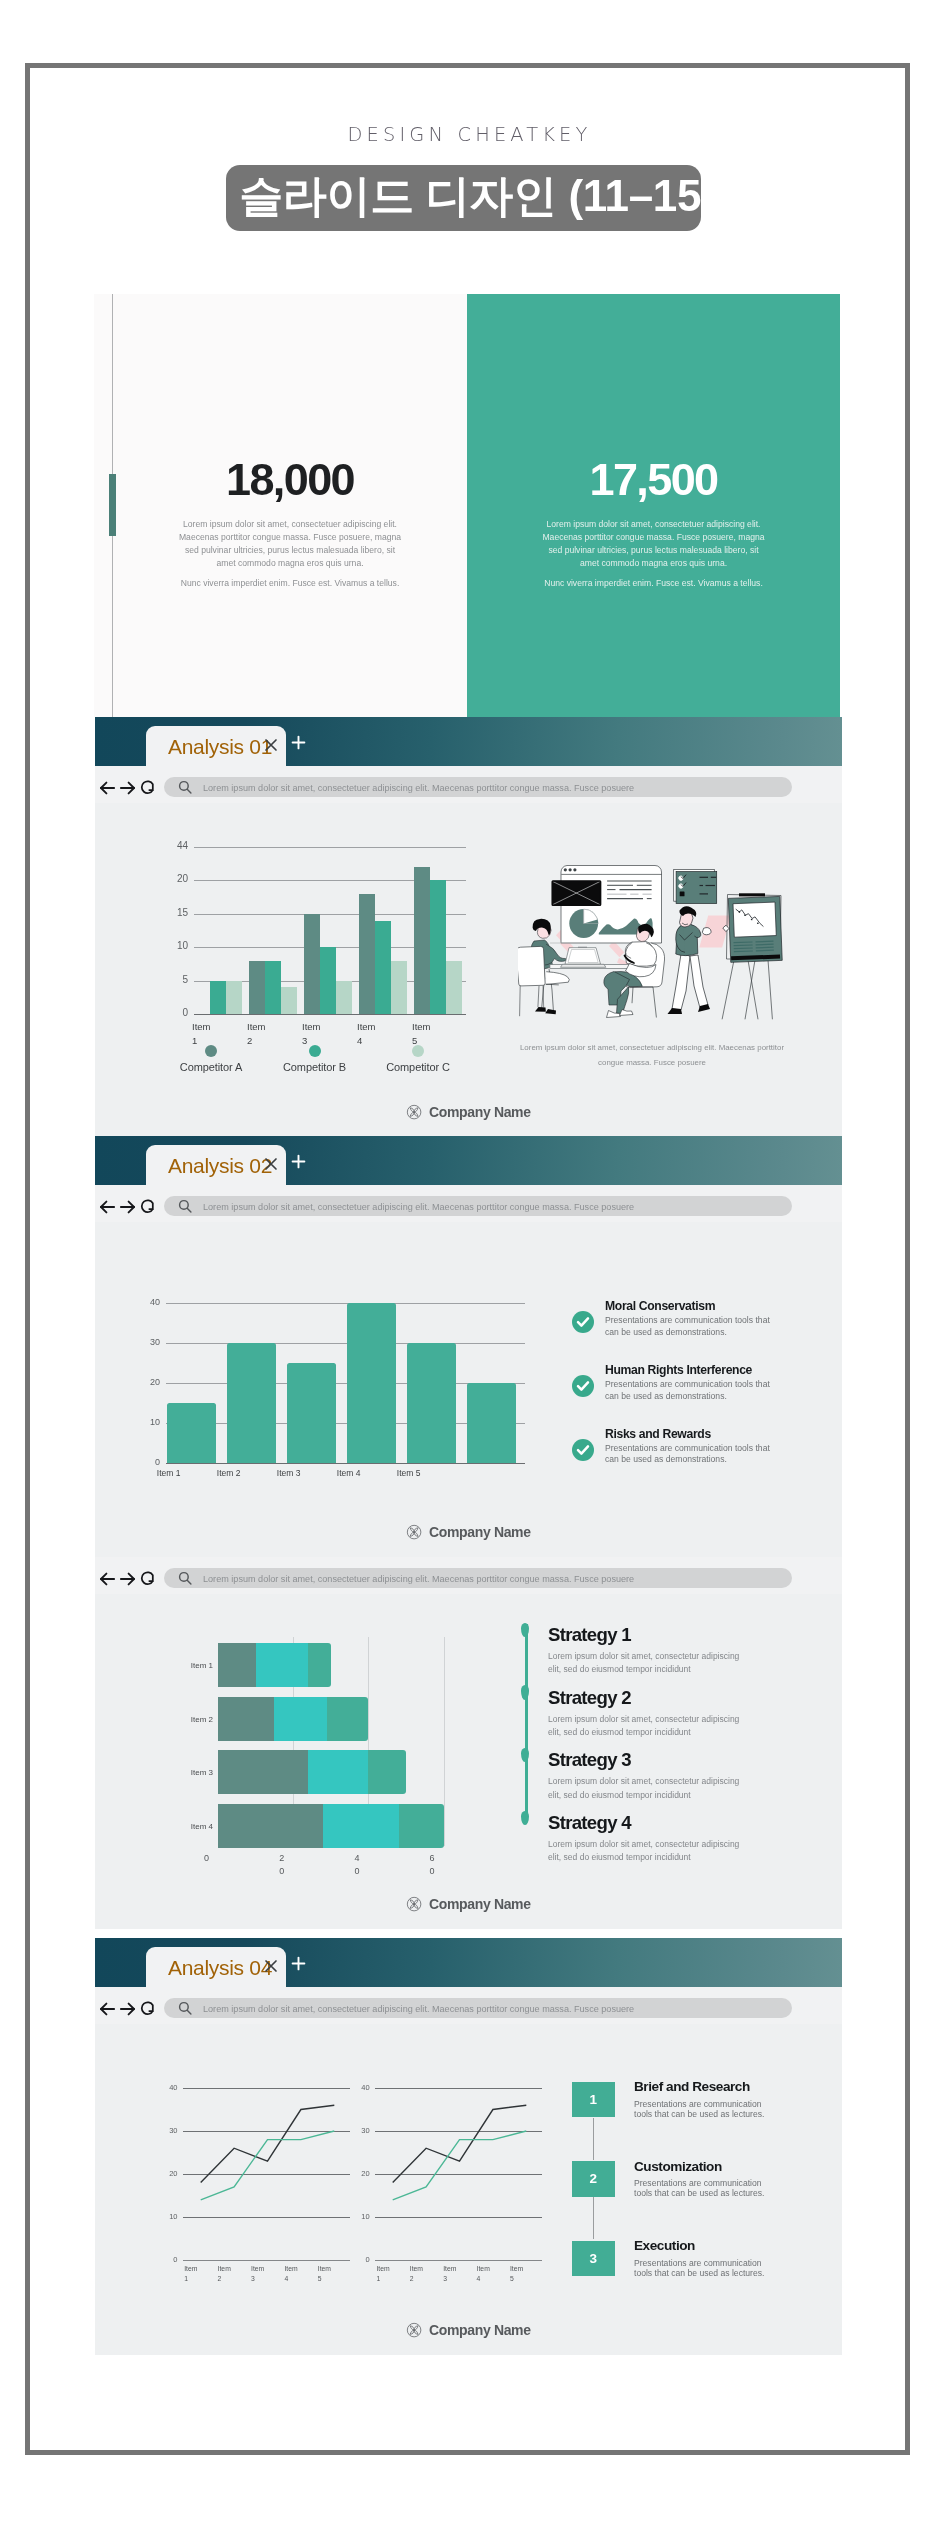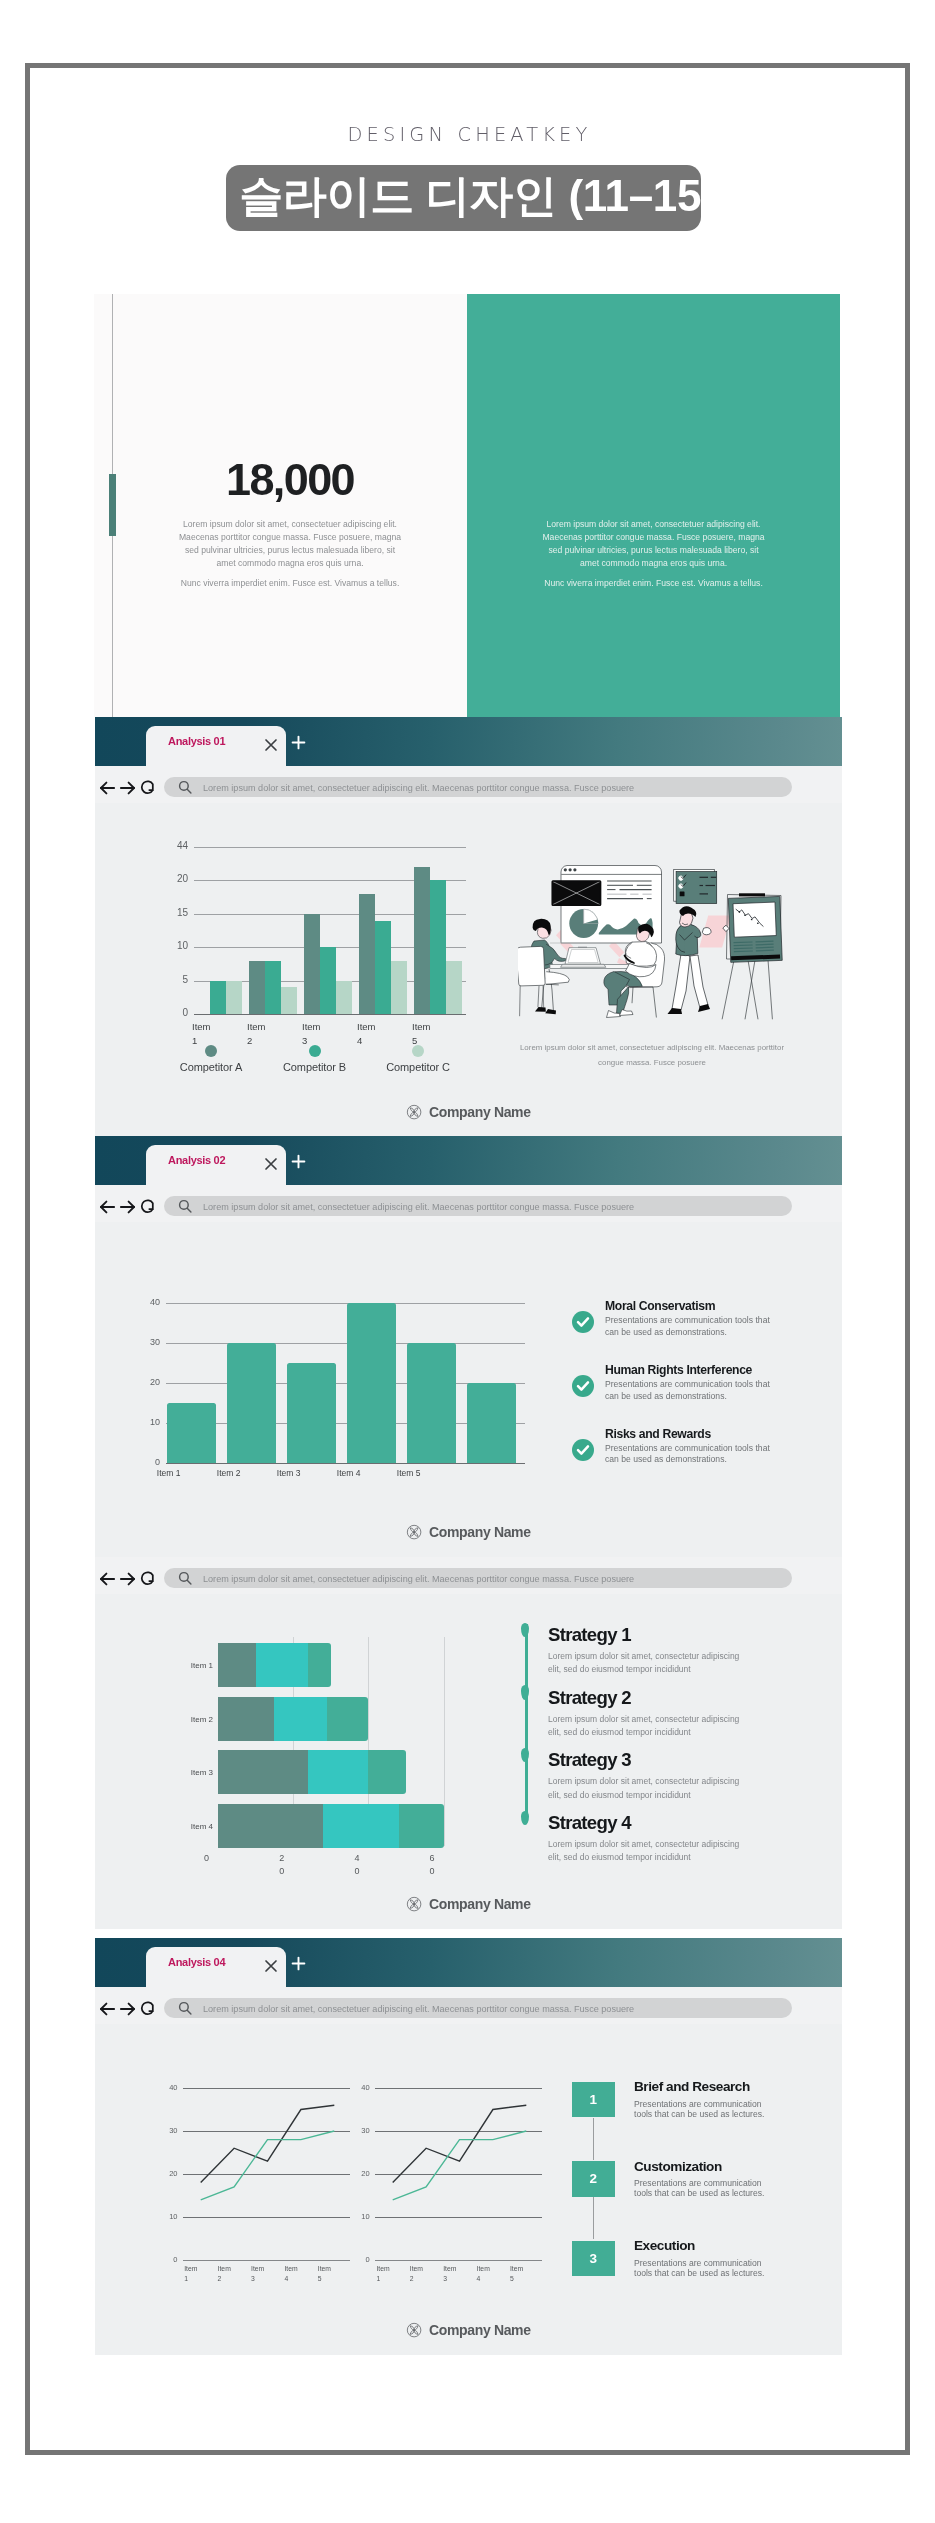--- a/index.html
+++ b/index.html
@@ -33,21 +33,21 @@
   .stat-p.w{color:#e3f0ec;}
   .stat-p1{top:224px;}
   .stat-p2{top:283px;width:250px;}
 
   
   .bw{position:absolute;left:95px;width:747px;}
   .bw-tabbar{position:relative;height:49px;
     background:linear-gradient(93deg,#12475a 0%,#16495b 20%,#27606c 45%,#437a7f 70%,#5b898d 92%,#649092 100%);}
   .bw-tab{position:absolute;left:51px;top:8.5px;width:140px;height:40.5px;
     background:#f1f2f3;border-radius:9px 9px 0 0;}
-  .bw-tab .lbl{position:absolute;left:22px;top:9.5px;font-size:11px;font-weight:700;color:#be185d;letter-spacing:-0.3px;}
+  .bw-tab .lbl{position:absolute;left:22px;top:9.5px;font-size:21px;font-weight:400;color:#a16207;letter-spacing:-0.3px;}
   .bw-tab .x{position:absolute;right:8.5px;top:12.5px;}
   .bw-plus{position:absolute;left:196px;top:18px;}
   .bw-urlbar{position:relative;height:37px;background:#f1f2f3;}
   .bw-nav{position:absolute;left:5px;top:14px;display:flex;gap:5px;align-items:center;}
   .bw-url{position:absolute;left:69px;top:11px;width:628px;height:20px;background:#d2d3d4;border-radius:10px;}
   .bw-url .si{position:absolute;left:14px;top:3px;}
   .bw-url .ph{position:absolute;left:39px;top:5.6px;font-size:9.1px;color:#8d9093;letter-spacing:0.0px;white-space:nowrap;}
   .bw-body{position:relative;background:#eef0f1;width:747px;}
     .bw-foot{position:absolute;bottom:17px;left:0;width:747px;display:flex;justify-content:center;align-items:center;gap:6.5px;}
   .bw-foot .cn{font-size:14px;font-weight:700;color:#575a5d;letter-spacing:-0.35px;}
@@ -107,20 +107,21 @@
     </div>
 <div class="slide1">
  <div class="vline"></div>
  <div class="vtick"></div>
  <div class="half left">
   <div class="stat-val">18,000</div>
   <div class="stat-p stat-p1">Lorem ipsum dolor sit amet, consectetuer adipiscing elit. Maecenas porttitor congue massa. Fusce posuere, magna sed pulvinar ultricies, purus lectus malesuada libero, sit amet commodo magna eros quis urna.</div>
   <div class="stat-p stat-p2">Nunc viverra imperdiet enim. Fusce est. Vivamus a tellus.</div>
  </div>
  <div class="half right">
+  <div class="stat-val w">17,500</div>
   <div class="stat-p stat-p1 w">Lorem ipsum dolor sit amet, consectetuer adipiscing elit. Maecenas porttitor congue massa. Fusce posuere, magna sed pulvinar ultricies, purus lectus malesuada libero, sit amet commodo magna eros quis urna.</div>
   <div class="stat-p stat-p2 w">Nunc viverra imperdiet enim. Fusce est. Vivamus a tellus.</div>
  </div>
 </div>
 <div class="bw" style="top:717px;height:420px">
  <div class="bw-tabbar">
   <div class="bw-tab" style="width:140px">
           <span class="lbl">Analysis 01</span>
           <span class="x"><svg width="14" height="14" viewBox="0 0 14 14">
               <path d="M2 2 L12 12 M12 2 L2 12" stroke="#3b3f42" stroke-width="1.7" stroke-linecap="round"></path>

